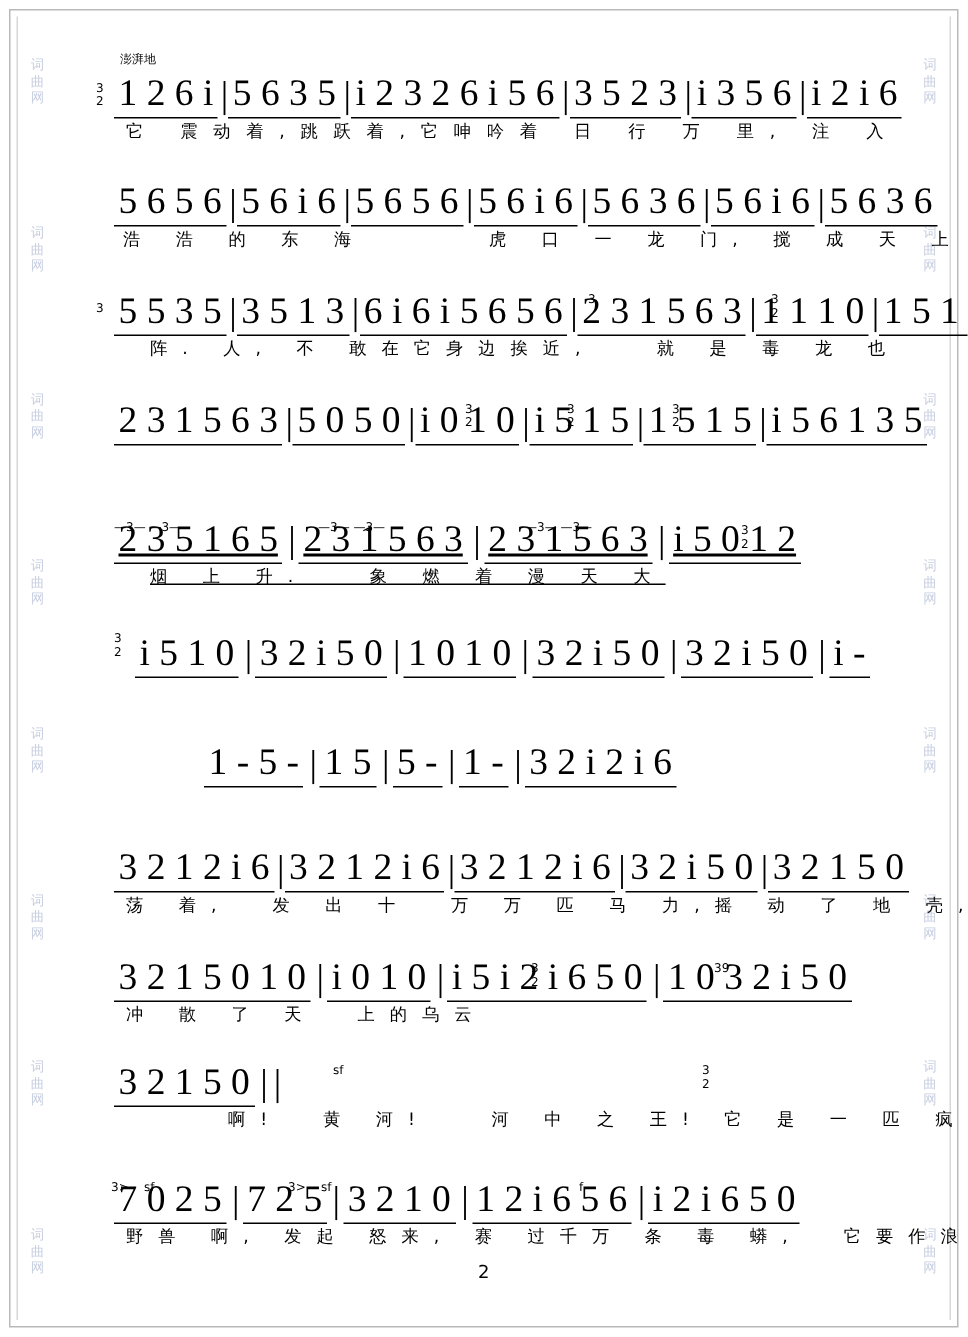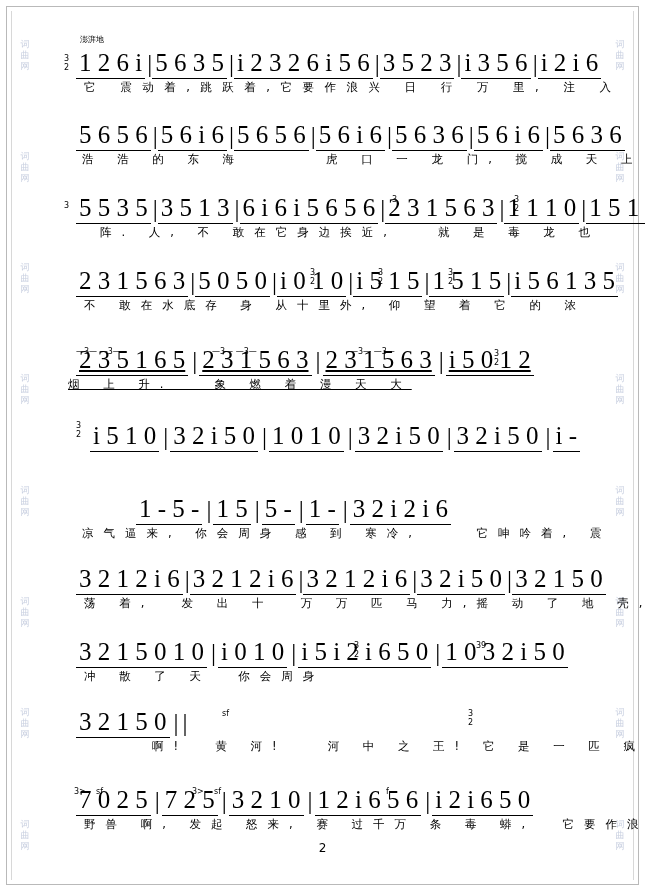--- a/index.html
+++ b/index.html
@@ -123,73 +123,71 @@
 
 <div class="sheet">
 
   <div style="position:relative;height:14px;">
     <span class="mark" style="left:18px;top:0;">澎湃地</span>
   </div>
 
   <div class="sys" style="height:72px;">
     <span class="mark" style="left:2px;top:6px;">3<br>2</span>
     <div class="notes" style="margin-left:14px;"><span class="n u1" style="padding: 0px 3px; margin-right: 2px;">1 2 6 i</span><span class="bar">|</span><span class="n u1" style="padding: 0px 3px; margin-right: 2px;">5 6 3 5</span><span class="bar">|</span><span class="n u1" style="padding: 0px 3px; margin-right: 2px;">i 2 3 2 6 i 5 6</span><span class="bar">|</span><span class="n u1" style="padding: 0px 3px; margin-right: 2px;">3 5 2 3</span><span class="bar">|</span><span class="n u1" style="padding: 0px 3px; margin-right: 2px;">i 3 5 6</span><span class="bar">|</span><span class="n u1" style="padding: 0px 3px; margin-right: 2px;">i 2 i 6</span></div>
-    <div class="lyr" style="margin-left:22px;letter-spacing:10.5px;">它 震动着,跳跃着,它要作浪兴 日 行 万 里, 注 入</div>
+    <div class="lyr" style="margin-left:22px;letter-spacing:10.5px;">它 震动着,跳跃着,它呻吟着 日 行 万 里, 注 入</div>
   </div>
 
   <div class="sys" style="height:73px;">
     <div class="notes" style="margin-left:14px;"><span class="n u1" style="padding: 0px 3px; margin-right: 2px;">5 6 5 6</span><span class="bar">|</span><span class="n u1" style="padding: 0px 3px; margin-right: 2px;">5 6 i 6</span><span class="bar">|</span><span class="n u1" style="padding: 0px 3px; margin-right: 2px;">5 6 5 6</span><span class="bar">|</span><span class="n u1" style="padding: 0px 3px; margin-right: 2px;">5 6 i 6</span><span class="bar">|</span><span class="n u1" style="padding: 0px 3px; margin-right: 2px;">5 6 3 6</span><span class="bar">|</span><span class="n u1" style="padding: 0px 3px; margin-right: 2px;">5 6 i 6</span><span class="bar">|</span><span class="n u1" style="padding: 0px 3px; margin-right: 2px;">5 6 3 6</span></div>
     <div class="lyr" style="margin-left:20px;letter-spacing:10px;">浩 浩 的 东 海      虎 口 一 龙 门, 搅 成 天 上 的 奇</div>
   </div>
 
   <div class="sys" style="height:73px;">
     <span class="mark" style="left:2px;top:8px;">3</span>
     <span class="mark" style="left:330px;top:2px;">3</span>
     <span class="mark" style="left:452px;top:2px;">3<br>2</span>
     <div class="notes" style="margin-left:14px;"><span class="n u1" style="padding: 0px 3px; margin-right: 2px;">5 5 3 5</span><span class="bar">|</span><span class="n u1" style="padding: 0px 3px; margin-right: 2px;">3 5 1 3</span><span class="bar">|</span><span class="n u1" style="padding: 0px 3px; margin-right: 2px;">6 i 6 i 5 6 5 6</span><span class="bar">|</span><span class="n u1" style="padding: 0px 3px; margin-right: 2px;">2 3 1 5 6 3</span><span class="bar">|</span><span class="n u1" style="padding: 0px 3px; margin-right: 2px;">1 1 1 0</span><span class="bar">|</span><span class="n u1" style="padding: 0px 3px; margin-right: 2px;">1 5 1 0</span></div>
     <div class="lyr" style="margin-left:38px;letter-spacing:10px;">阵. 人, 不 敢在它身边挨近,   就 是 毒 龙 也</div>
   </div>
 
   <div class="sys" style="height:73px;">
     <span class="mark" style="left:248px;top:2px;">3<br>2</span>
     <span class="mark" style="left:316px;top:2px;">3<br>2</span>
     <span class="mark" style="left:386px;top:2px;">3<br>2</span>
     <div class="notes" style="margin-left:14px;"><span class="n u1" style="padding: 0px 3px; margin-right: 2px;">2 3 1 5 6 3</span><span class="bar">|</span><span class="n u1" style="padding: 0px 3px; margin-right: 2px;">5 0 5 0</span><span class="bar">|</span><span class="n u1" style="padding: 0px 3px; margin-right: 2px;">i 0 1 0</span><span class="bar">|</span><span class="n u1" style="padding: 0px 3px; margin-right: 2px;">i 5 1 5</span><span class="bar">|</span><span class="n u1" style="padding: 0px 3px; margin-right: 2px;">1 5 1 5</span><span class="bar">|</span><span class="n u1" style="padding: 0px 3px; margin-right: 2px;">i 5 6 1 3 5</span></div>
-    <div class="lyr" style="margin-left:22px;letter-spacing:10px;">不 敢在水底存 身 从十里外, 仰 望 着 它 的 浓</div>
   </div>
 
   <div class="sys" style="height:76px;text-decoration:underline;">
     <span class="mark" style="left:14px;top:2px;">—3— —3—</span>
     <span class="mark" style="left:150px;top:2px;">—3— —3—</span>
     <span class="mark" style="left:288px;top:2px;">—3— —3—</span>
     <span class="mark" style="left:432px;top:4px;">3<br>2</span>
     <div class="notes" style="margin-left:14px;margin-top:6px;"><span class="n u1" style="padding: 0px 3px; margin-right: 2px;">2 3 5 1 6 5</span><span class="bar">|</span><span class="n u1" style="padding: 0px 3px; margin-right: 2px;">2 3 1 5 6 3</span><span class="bar">|</span><span class="n u1" style="padding: 0px 3px; margin-right: 2px;">2 3 1 5 6 3</span><span class="bar">|</span><span class="n u1" style="padding: 0px 3px; margin-right: 2px;">i 5 0 1 2</span></div>
-    <div class="lyr" style="margin-left:6px;letter-spacing:10px;">烟 上 升.   象 燃 着 漫 天 大</div>
+    <div class="lyr" style="margin-left:38px;letter-spacing:10px;">烟 上 升.   象 燃 着 漫 天 大</div>
   </div>
 
   <div class="sys" style="height:73px;">
     <span class="mark" style="left:14px;top:0;">3<br>2</span>
     <div class="notes" style="margin-left:28px;"><span class="n u1" style="padding: 0px 3px; margin-right: 2px;">i 5 1 0</span><span class="bar">|</span><span class="n u1" style="padding: 0px 3px; margin-right: 2px;">3 2 i 5 0</span><span class="bar">|</span><span class="n u1" style="padding: 0px 3px; margin-right: 2px;">1 0 1 0</span><span class="bar">|</span><span class="n u1" style="padding: 0px 3px; margin-right: 2px;">3 2 i 5 0</span><span class="bar">|</span><span class="n u1" style="padding: 0px 3px; margin-right: 2px;">3 2 i 5 0</span><span class="bar">|</span><span class="n u1" style="padding: 0px 3px; margin-right: 2px;">i -</span></div>
   </div>
 
   <div class="sys" style="height:70px;">
     <div class="notes" style="margin-left:74px;"><span class="n u1" style="padding: 0px 3px; margin-right: 2px;">1 - 5 -</span><span class="bar">|</span><span class="n u1" style="padding: 0px 3px; margin-right: 2px;">1 5</span><span class="bar">|</span><span class="n u1" style="padding: 0px 3px; margin-right: 2px;">5 -</span><span class="bar">|</span><span class="n u1" style="padding: 0px 3px; margin-right: 2px;">1 -</span><span class="bar">|</span><span class="n u1" style="padding: 0px 3px; margin-right: 2px;">3 2 i 2 i 6</span></div>
-    <div class="lyr" style="margin-left:20px;letter-spacing:10px;">凉气逼来, 你会周身 感 到 寒冷,    它呻吟着, 震</div>
   </div>
 
   <div class="sys" style="height:73px;">
     <div class="notes" style="margin-left:14px;"><span class="n u1" style="padding: 0px 3px; margin-right: 2px;">3 2 1 2 i 6</span><span class="bar">|</span><span class="n u1" style="padding: 0px 3px; margin-right: 2px;">3 2 1 2 i 6</span><span class="bar">|</span><span class="n u1" style="padding: 0px 3px; margin-right: 2px;">3 2 1 2 i 6</span><span class="bar">|</span><span class="n u1" style="padding: 0px 3px; margin-right: 2px;">3 2 i 5 0</span><span class="bar">|</span><span class="n u1" style="padding: 0px 3px; margin-right: 2px;">3 2 1 5 0</span></div>
     <div class="lyr" style="margin-left:22px;letter-spacing:10px;">荡 着,  发 出 十  万 万 匹 马 力,摇 动 了 地 壳,</div>
   </div>
 
   <div class="sys" style="height:70px;">
     <span class="mark" style="left:292px;top:4px;">3<br>2</span>
     <span class="mark" style="left:414px;top:4px;">39</span>
     <div class="notes" style="margin-left:14px;"><span class="n u1" style="padding: 0px 3px; margin-right: 2px;">3 2 1 5 0 1 0</span><span class="bar">|</span><span class="n u1" style="padding: 0px 3px; margin-right: 2px;">i 0 1 0</span><span class="bar">|</span><span class="n u1" style="padding: 0px 3px; margin-right: 2px;">i 5 i 2 i 6 5 0</span><span class="bar">|</span><span class="n u1" style="padding: 0px 3px; margin-right: 2px;">1 0 3 2 i 5 0</span></div>
-    <div class="lyr" style="margin-left:22px;letter-spacing:10px;">冲 散 了 天  你会周身</div>
+    <div class="lyr" style="margin-left:22px;letter-spacing:10px;">冲 散 了 天  上的乌云</div>
   </div>
 
   <div class="sys" style="height:74px;">
     <span class="mark" style="left:160px;top:2px;">sf</span>
     <span class="mark" style="left:406px;top:2px;">3<br>2</span>
     <div class="notes" style="margin-left:14px;"><span class="n u1" style="padding: 0px 3px; margin-right: 2px;">3 2 1 5 0</span><span class="bar">|</span><span class="bar">|</span></div>
     <div class="lyr" style="margin-left:90px;letter-spacing:10px;">啊!  黄 河!   河 中 之 王! 它 是 一 匹 疯 狂 的</div>
   </div>
 
   <div class="sys" style="height:74px;">

